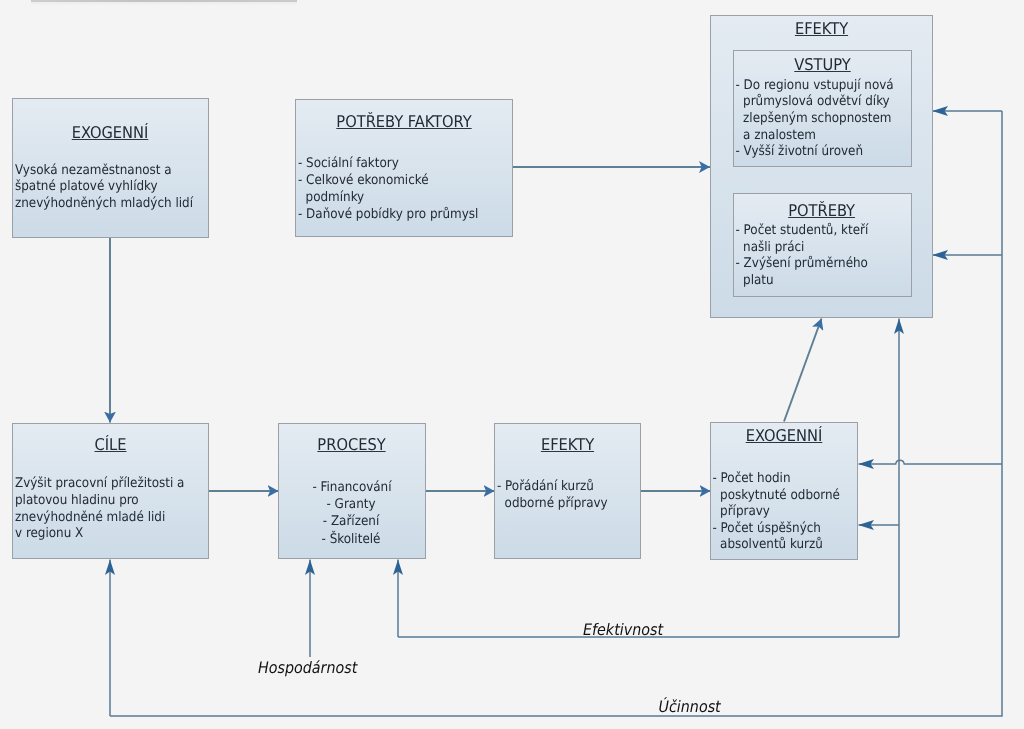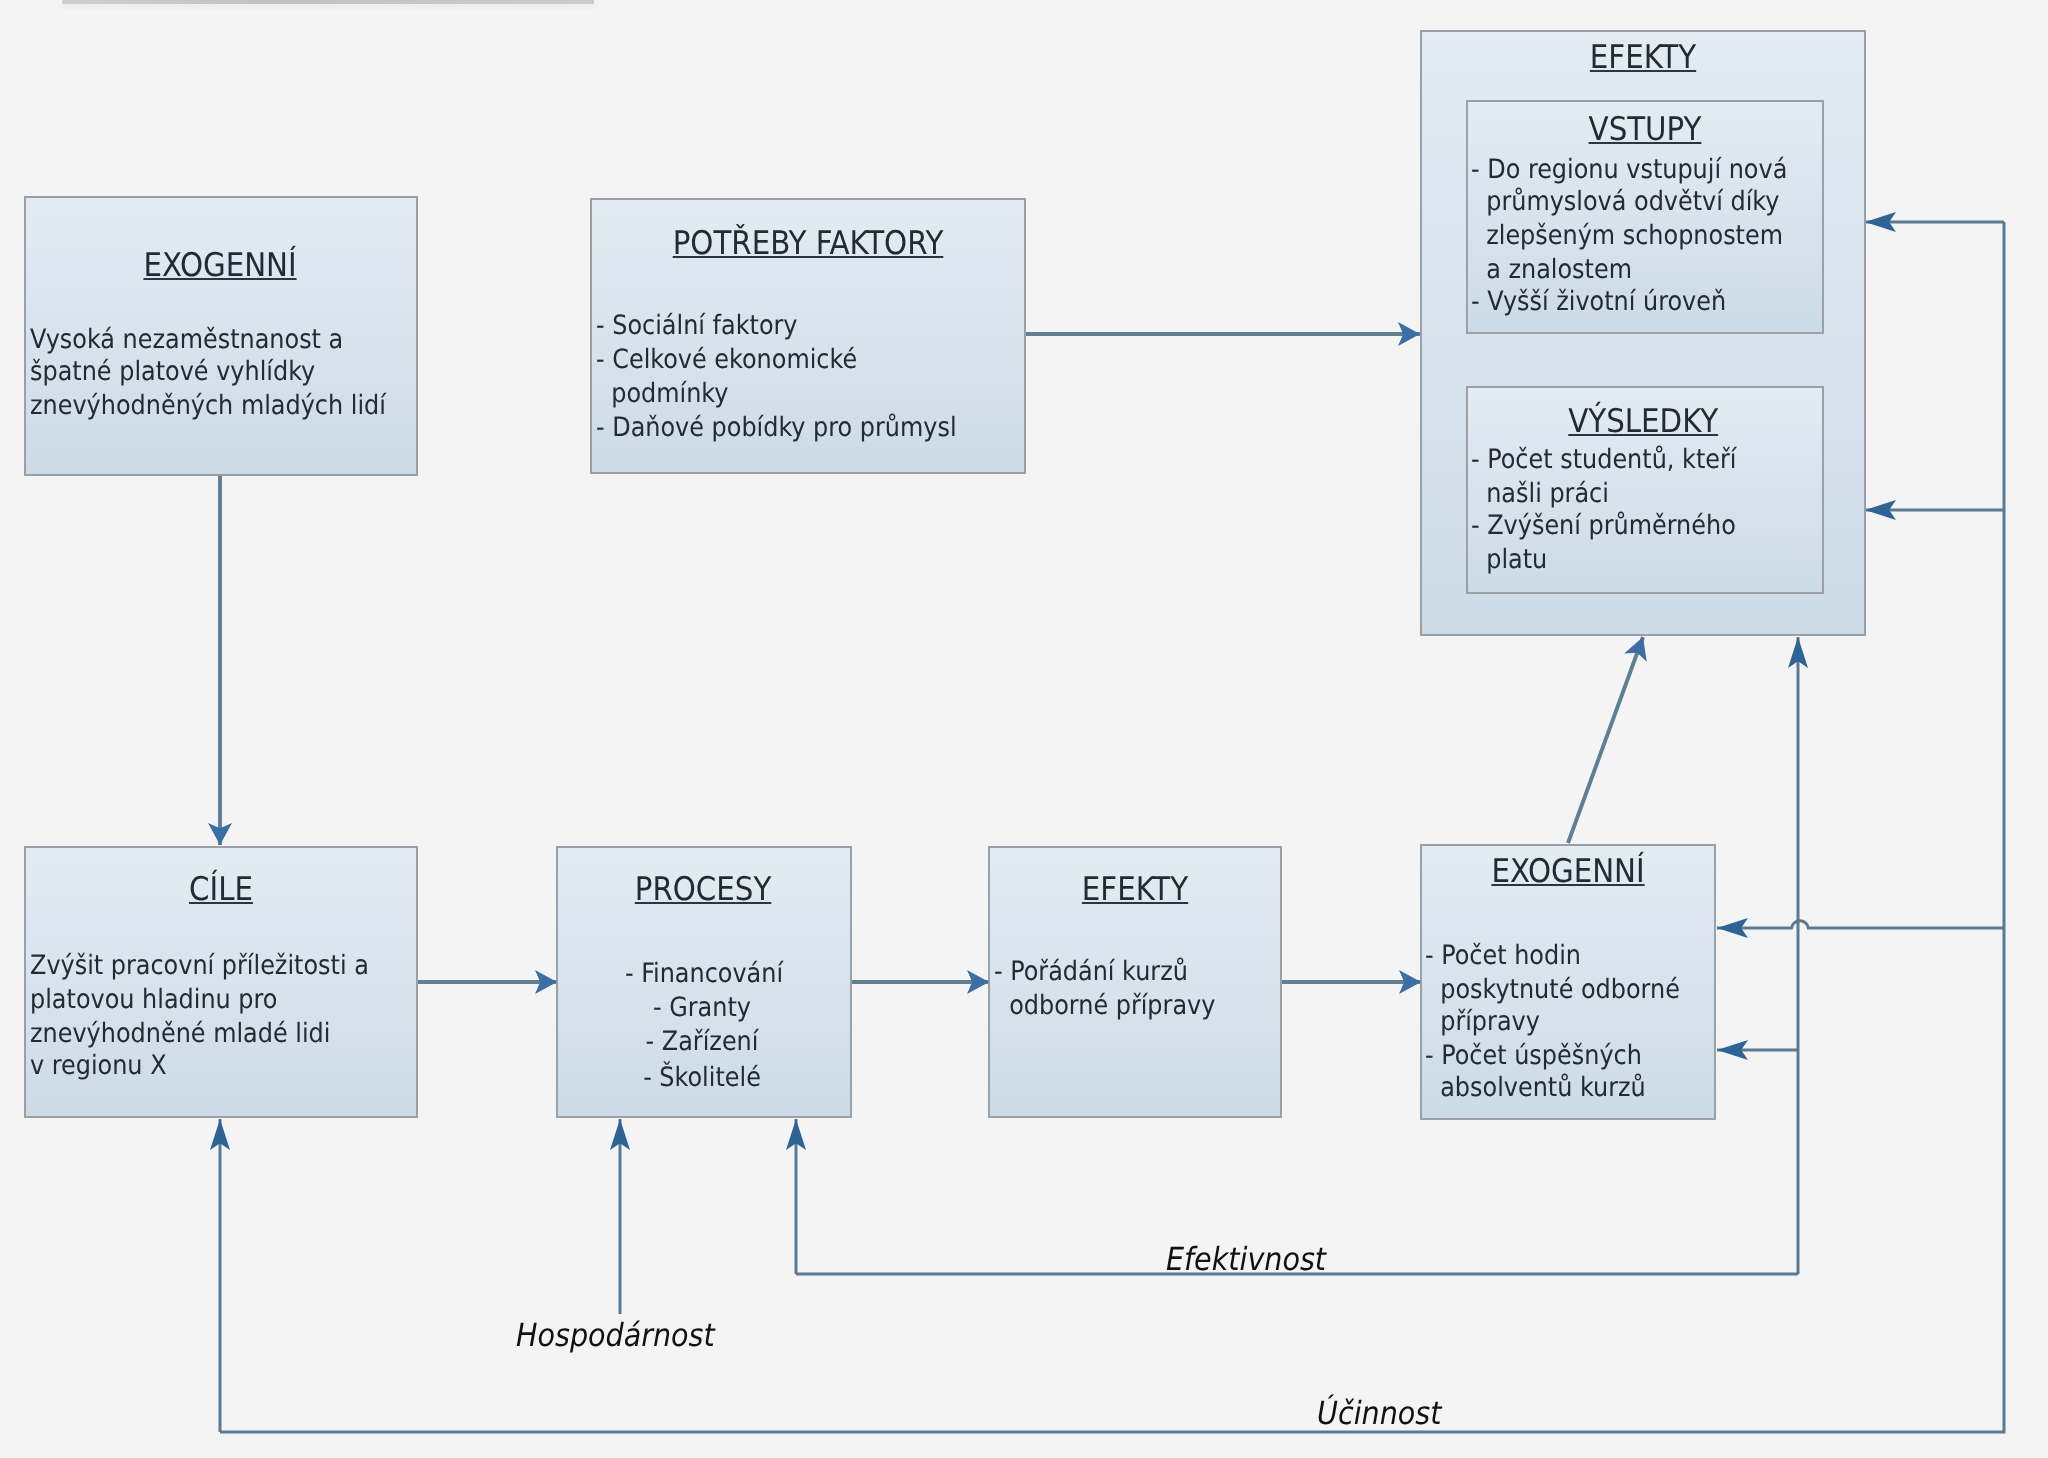--- a/index.html
+++ b/index.html
@@ -85,21 +85,21 @@
 
   <div class="title" style="left:821.5px;top:28.6px;"><u>EFEKTY</u></div>
 
   <div class="title" style="left:822.5px;top:64.9px;"><u>VSTUPY</u></div>
   <div class="ln" style="left:735.5px;top:85.6px;">- Do regionu vstupují nová</div>
   <div class="ln" style="left:735.5px;top:102.3px;">  průmyslová odvětví díky</div>
   <div class="ln" style="left:735.5px;top:119px;">  zlepšeným schopnostem</div>
   <div class="ln" style="left:735.5px;top:135.7px;">  a znalostem</div>
   <div class="ln" style="left:735.5px;top:152.4px;">- Vyšší životní úroveň</div>
 
-  <div class="title" style="left:821.6px;top:210.7px;"><u>VÝSLEDKY</u></div>
+  <div class="title" style="left:821.6px;top:210.7px;"><u>POTŘEBY</u></div>
   <div class="ln" style="left:735.5px;top:230.9px;">- Počet studentů, kteří</div>
   <div class="ln" style="left:735.5px;top:247.6px;">  našli práci</div>
   <div class="ln" style="left:735.5px;top:264.3px;">- Zvýšení průměrného</div>
   <div class="ln" style="left:735.5px;top:281px;">  platu</div>
 
   <div class="title" style="left:110.5px;top:445.3px;"><u>CÍLE</u></div>
   <div class="ln" style="left:15px;top:484px;">Zvýšit pracovní příležitosti a</div>
   <div class="ln" style="left:15px;top:500.8px;">platovou hladinu pro</div>
   <div class="ln" style="left:15px;top:517.6px;">znevýhodněné mladé lidi</div>
   <div class="ln" style="left:15px;top:534.4px;">v regionu X</div>

